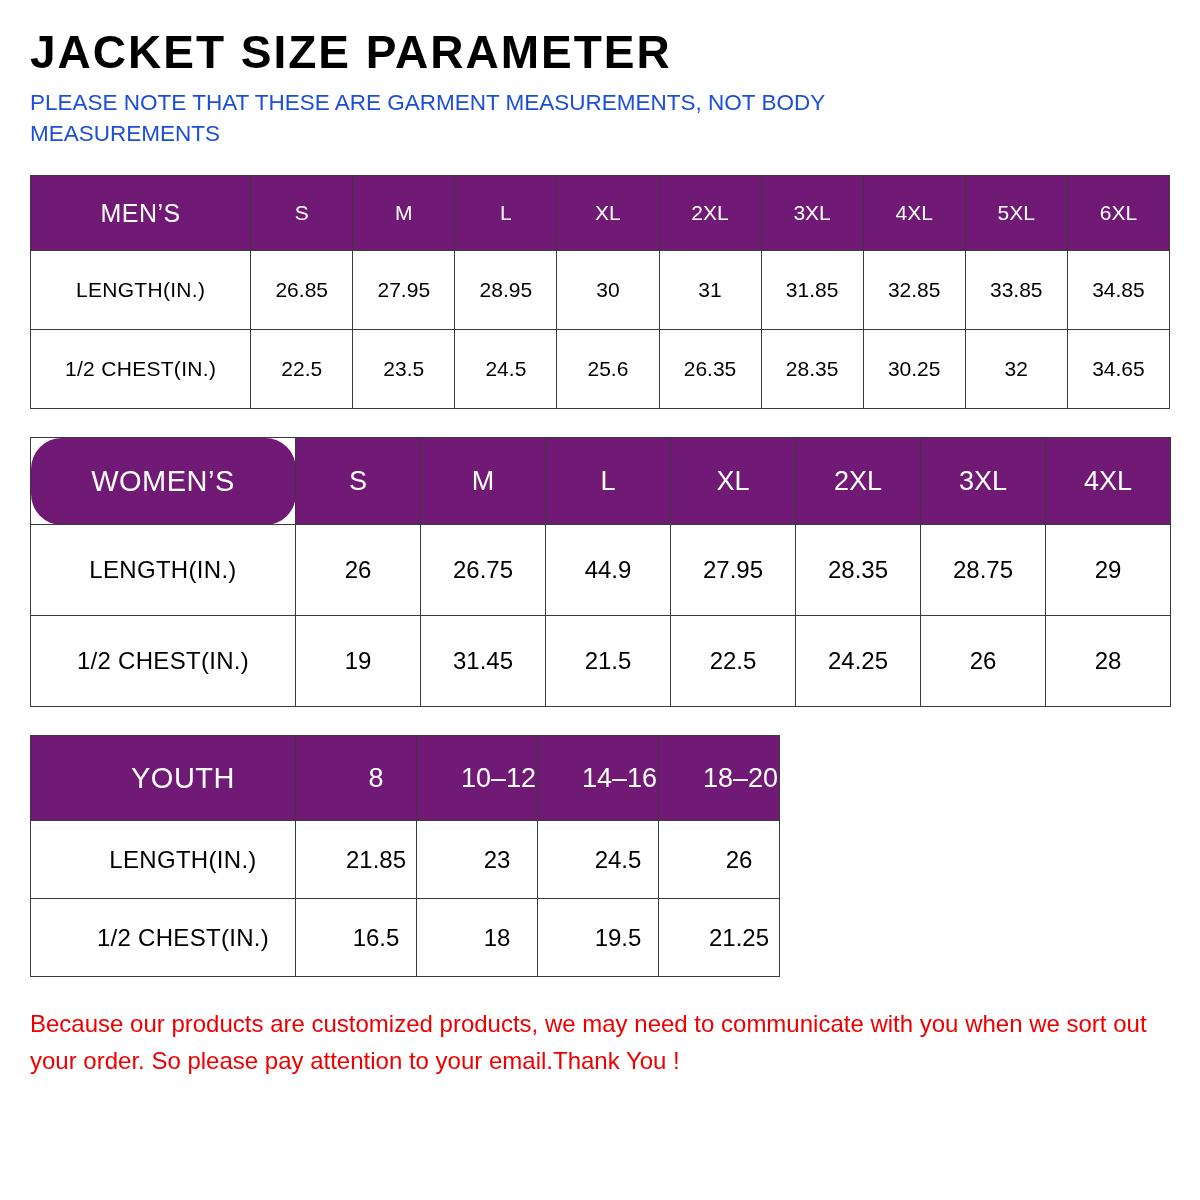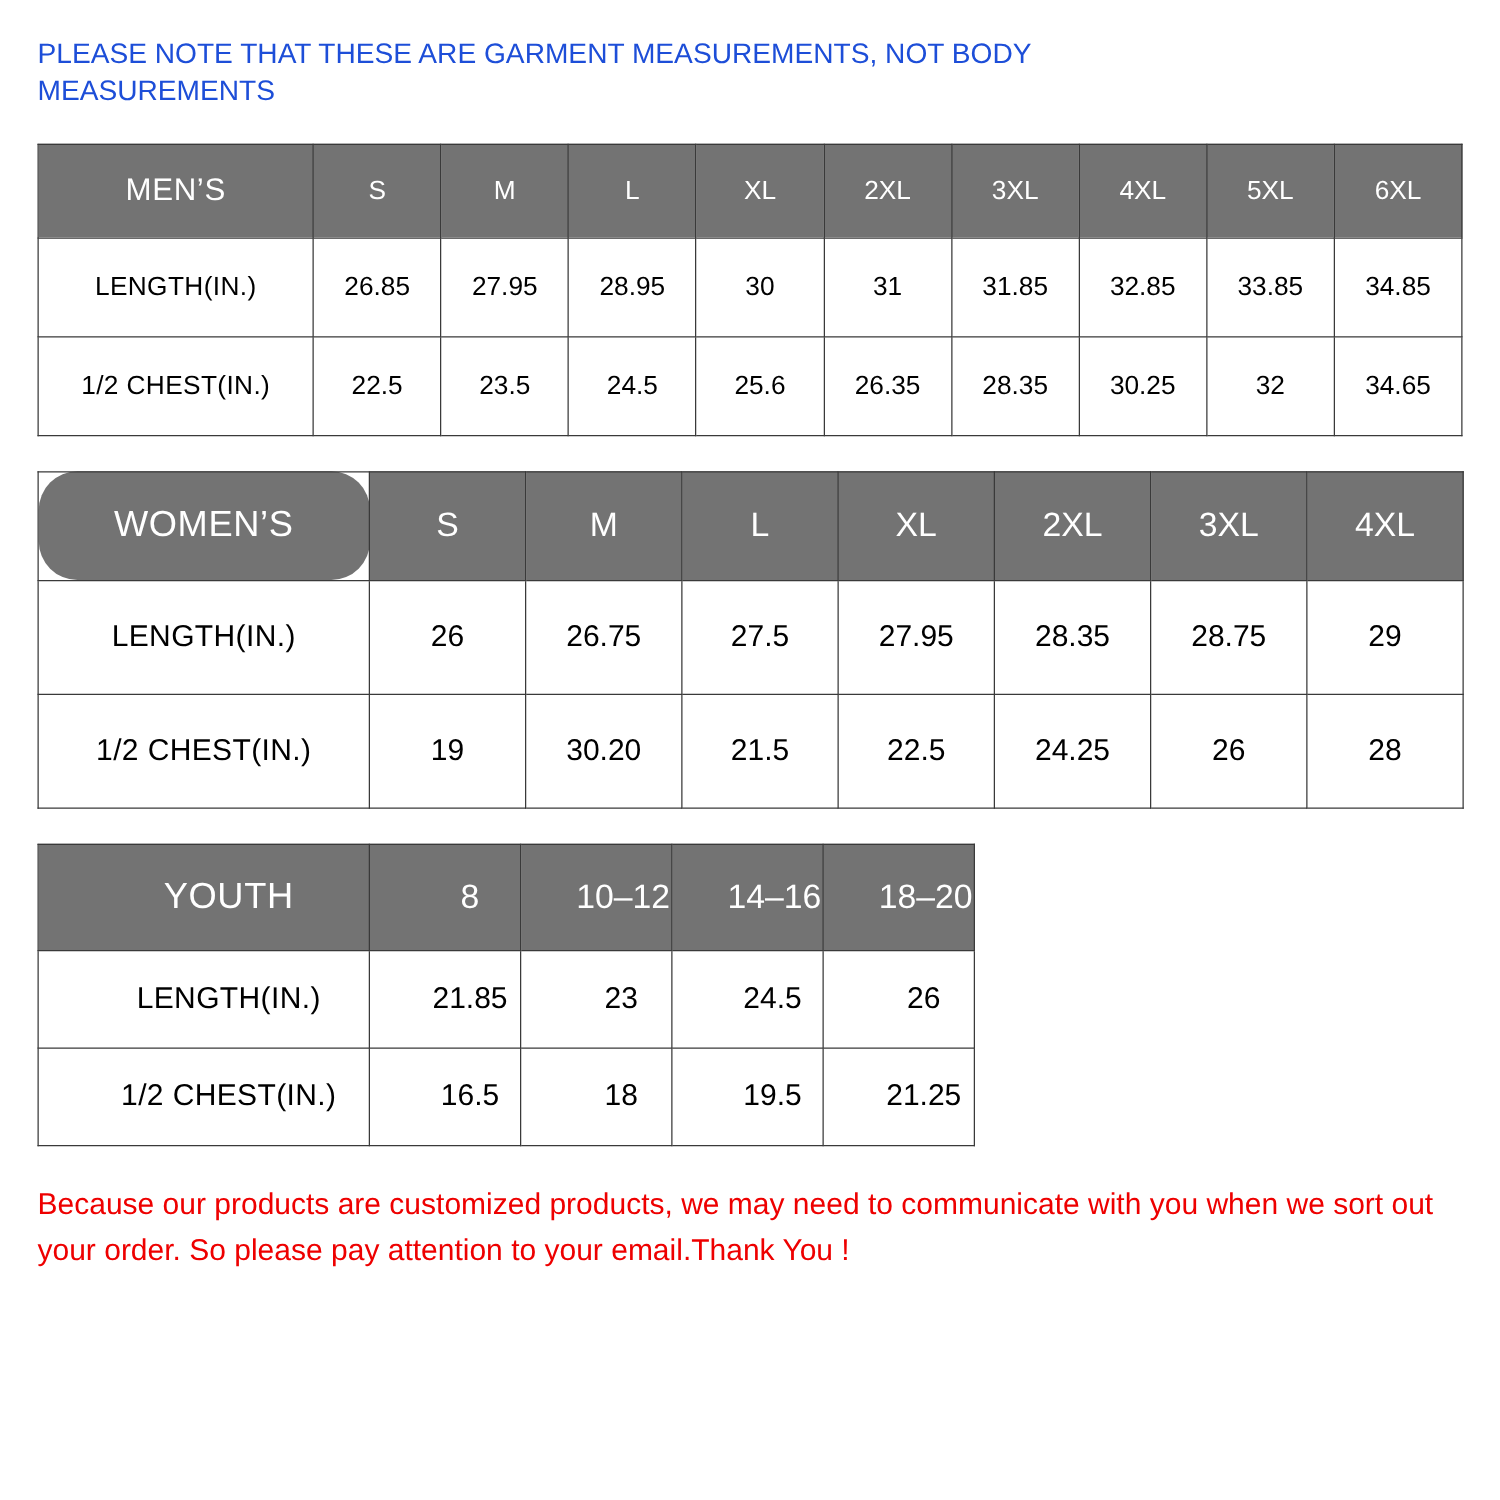--- a/index.html
+++ b/index.html
@@ -46,21 +46,21 @@
     text-align: center;
     vertical-align: middle;
     font-size: 21px;
     color: #000;
     background: #ffffff;
     height: 49px;
     padding: 2px 4px;
     white-space: nowrap;
   }
   table.size-table tr.head td {
-    background: #737373;
+    background: #701a75;
     color: #ffffff;
     font-size: 23px;
     height: 72px;
   }
   table.size-table tr.head td.cat {
     font-size: 27px;
     letter-spacing: 0.5px;
   }
   table.size-table td.rowlabel {
     font-size: 23px;
@@ -98,20 +98,21 @@
     max-width: 1130px;
   }
   .footer p { margin: 0 0 22px 0; }
   .footer p.last { font-size: 22.5px; margin-bottom: 0; }
 </style>
 </head>
 <body>
 
 <div class="page">
 
+  <h1 class="title">JACKET SIZE PARAMETER</h1>
 
   <p class="note">PLEASE NOTE THAT THESE ARE GARMENT MEASUREMENTS, NOT BODY MEASUREMENTS</p>
 
   <table class="size-table" id="mens-table">
     <colgroup>
       <col class="label">
       <col class="data">
         <col class="data">
         <col class="data">
         <col class="data">
@@ -180,30 +181,30 @@
         <td>L</td>
         <td>XL</td>
         <td>2XL</td>
         <td>3XL</td>
         <td>4XL</td>
       </tr>
       <tr>
         <td class="rowlabel">LENGTH(IN.)</td>
         <td>26</td>
         <td>26.75</td>
-        <td>27.5</td>
+        <td>44.9</td>
         <td>27.95</td>
         <td>28.35</td>
         <td>28.75</td>
         <td>29</td>
       </tr>
       <tr>
         <td class="rowlabel">1/2 CHEST(IN.)</td>
         <td>19</td>
-        <td>30.20</td>
+        <td>31.45</td>
         <td>21.5</td>
         <td>22.5</td>
         <td>24.25</td>
         <td>26</td>
         <td>28</td>
       </tr>
     </tbody>
   </table>
 
   <table class="size-table" id="youth-table">

